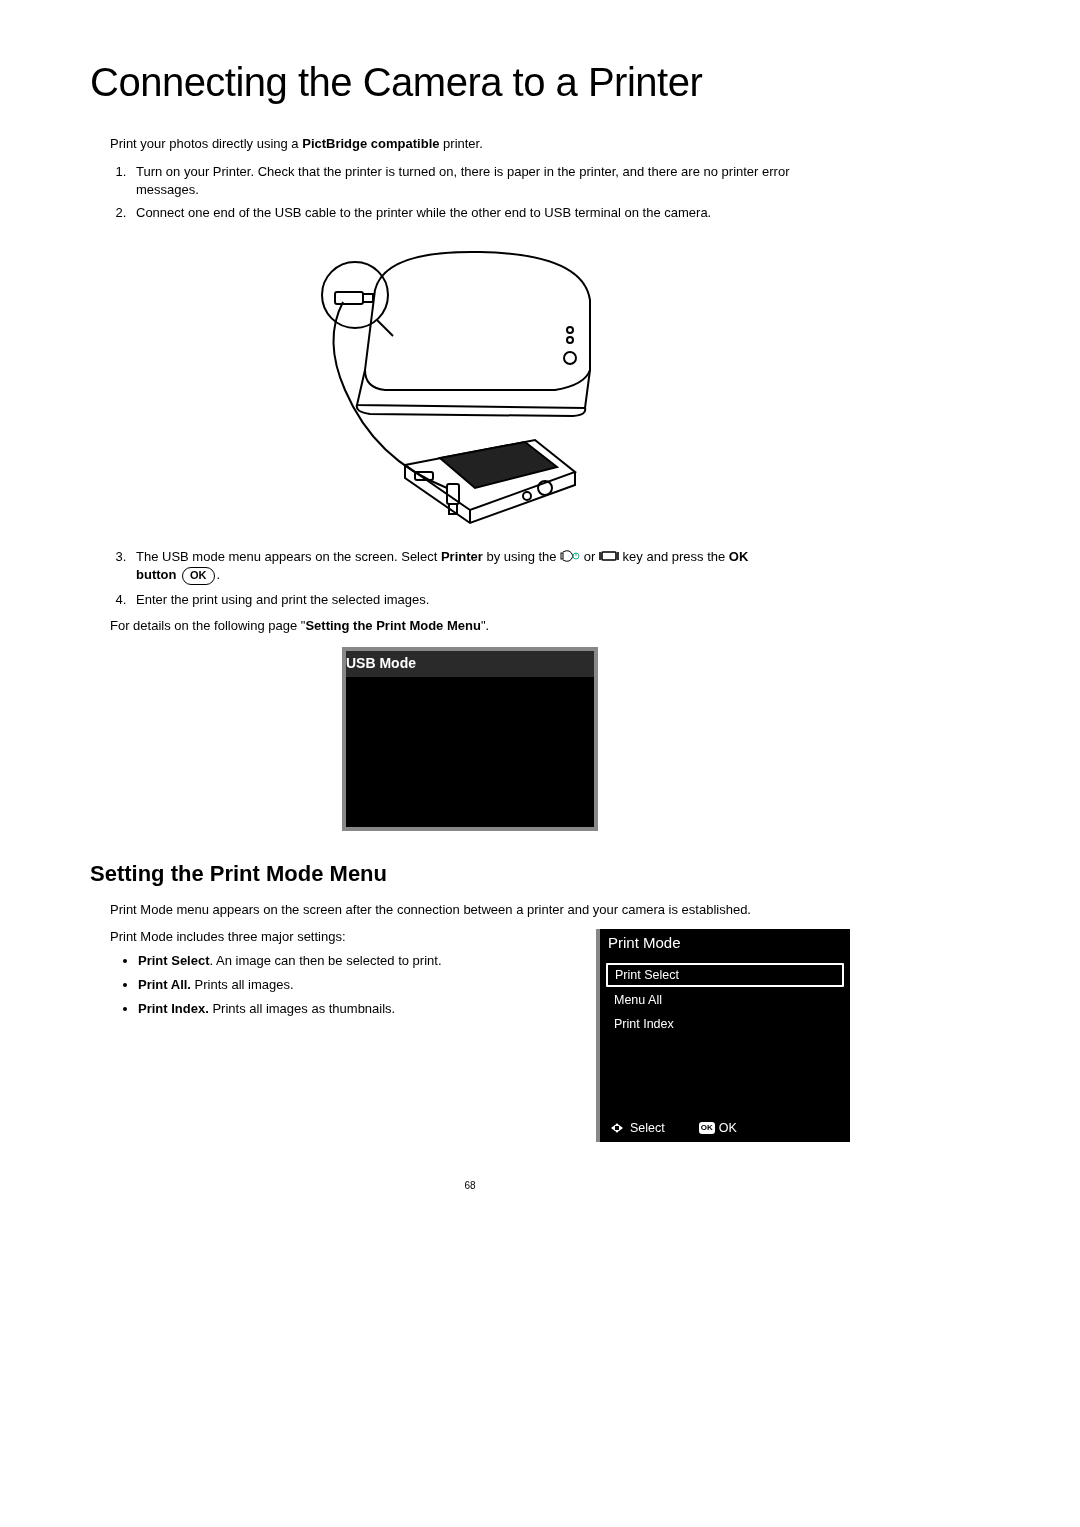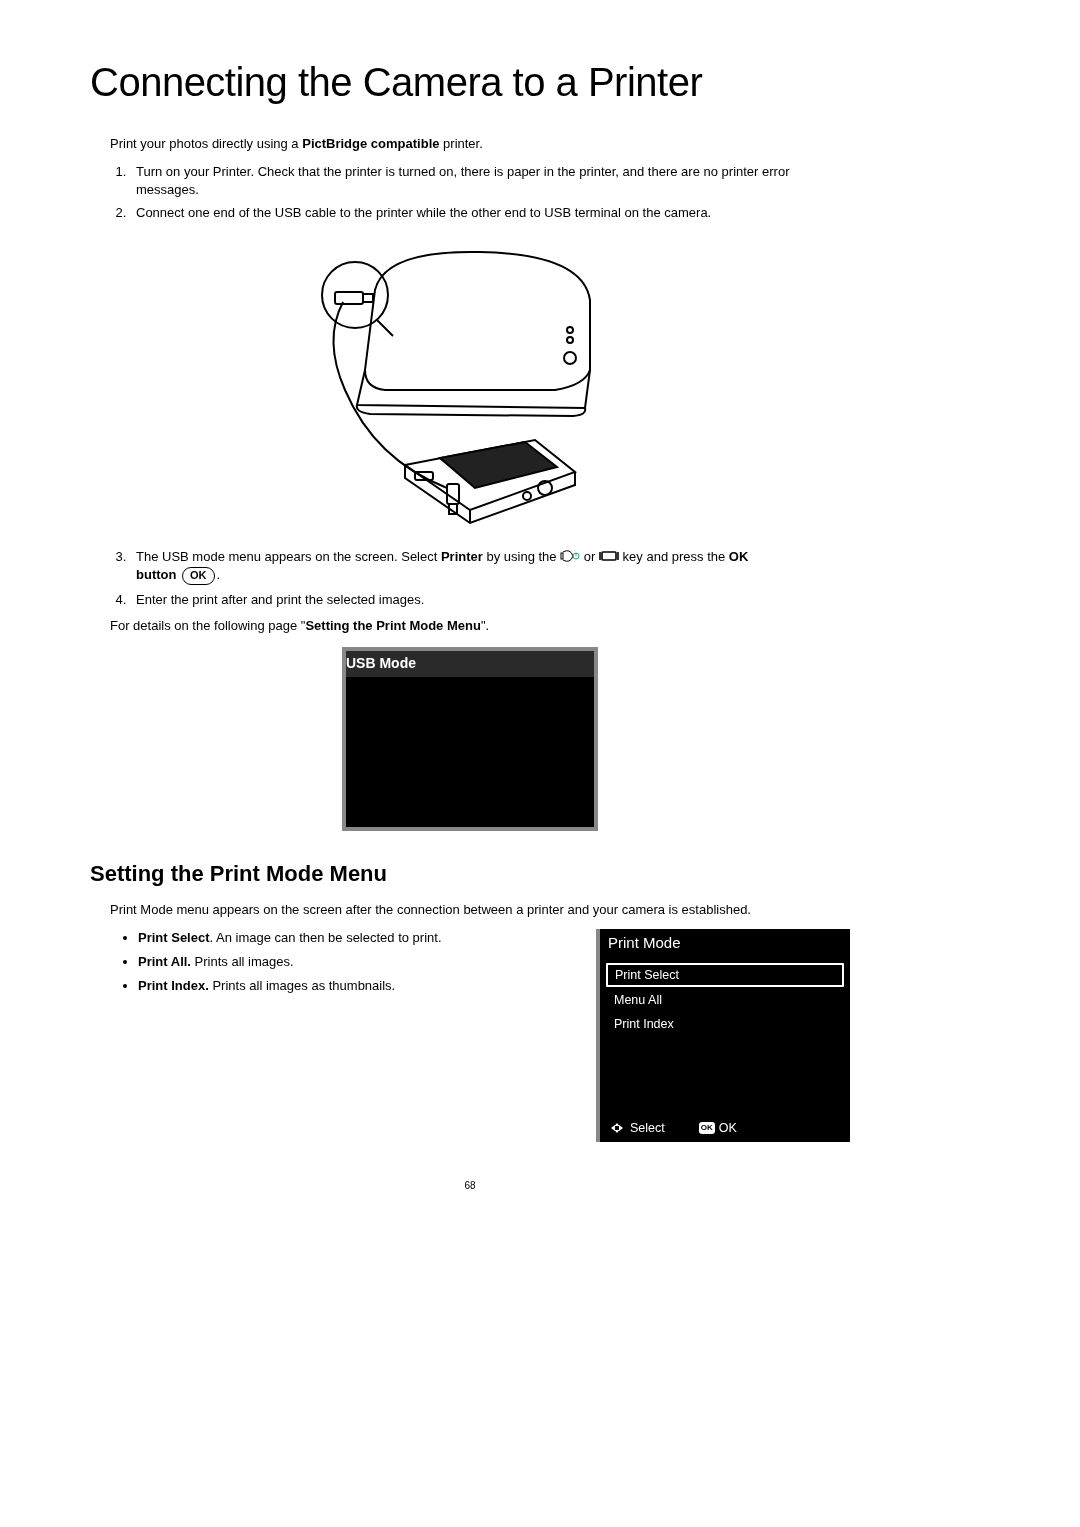--- a/index.html
+++ b/index.html
@@ -245,38 +245,39 @@
             <rect x="3" y="2" width="14" height="8" rx="1"></rect>
             <line x1="1" y1="2" x2="1" y2="10"></line>
             <line x1="19" y1="2" x2="19" y2="10"></line>
           </g>
         </svg>
     </span><span> key and press the </span><span class="bold">OK</span>
     <br>
     <span class="bold">button</span>
     <span class="ok-button-inline">OK</span><span>.</span>
   </li>
-  <li>Enter the print after and print the selected images.</li>
+  <li>Enter the print using and print the selected images.</li>
 </ol>
 
 <p class="reference">
   <span>For details on the following page "</span><span class="bold">Setting the Print Mode Menu</span><span>".</span>
 </p>
 
 <div class="usb-mode-box">
   <div class="usb-mode-title">USB Mode</div>
   <div class="usb-mode-body"></div>
 </div>
 
 <h2>Setting the Print Mode Menu</h2>
 
 <p class="body-text">Print Mode menu appears on the screen after the connection between a printer and your camera is established.</p>
 
 <div class="printmode-row">
   <div class="printmode-left">
+    <p style="margin:0 0 8px 0;">Print Mode includes three major settings:</p>
     <ul class="bullets">
       <li>
         <span class="bold">Print Select</span><span>. </span><span>An image can then be selected to print.</span>
       </li>
       <li>
         <span class="bold">Print All.</span><span> </span><span>Prints all images.</span>
       </li>
       <li>
         <span class="bold">Print Index.</span><span> </span><span>Prints all images as thumbnails.</span>
       </li>

